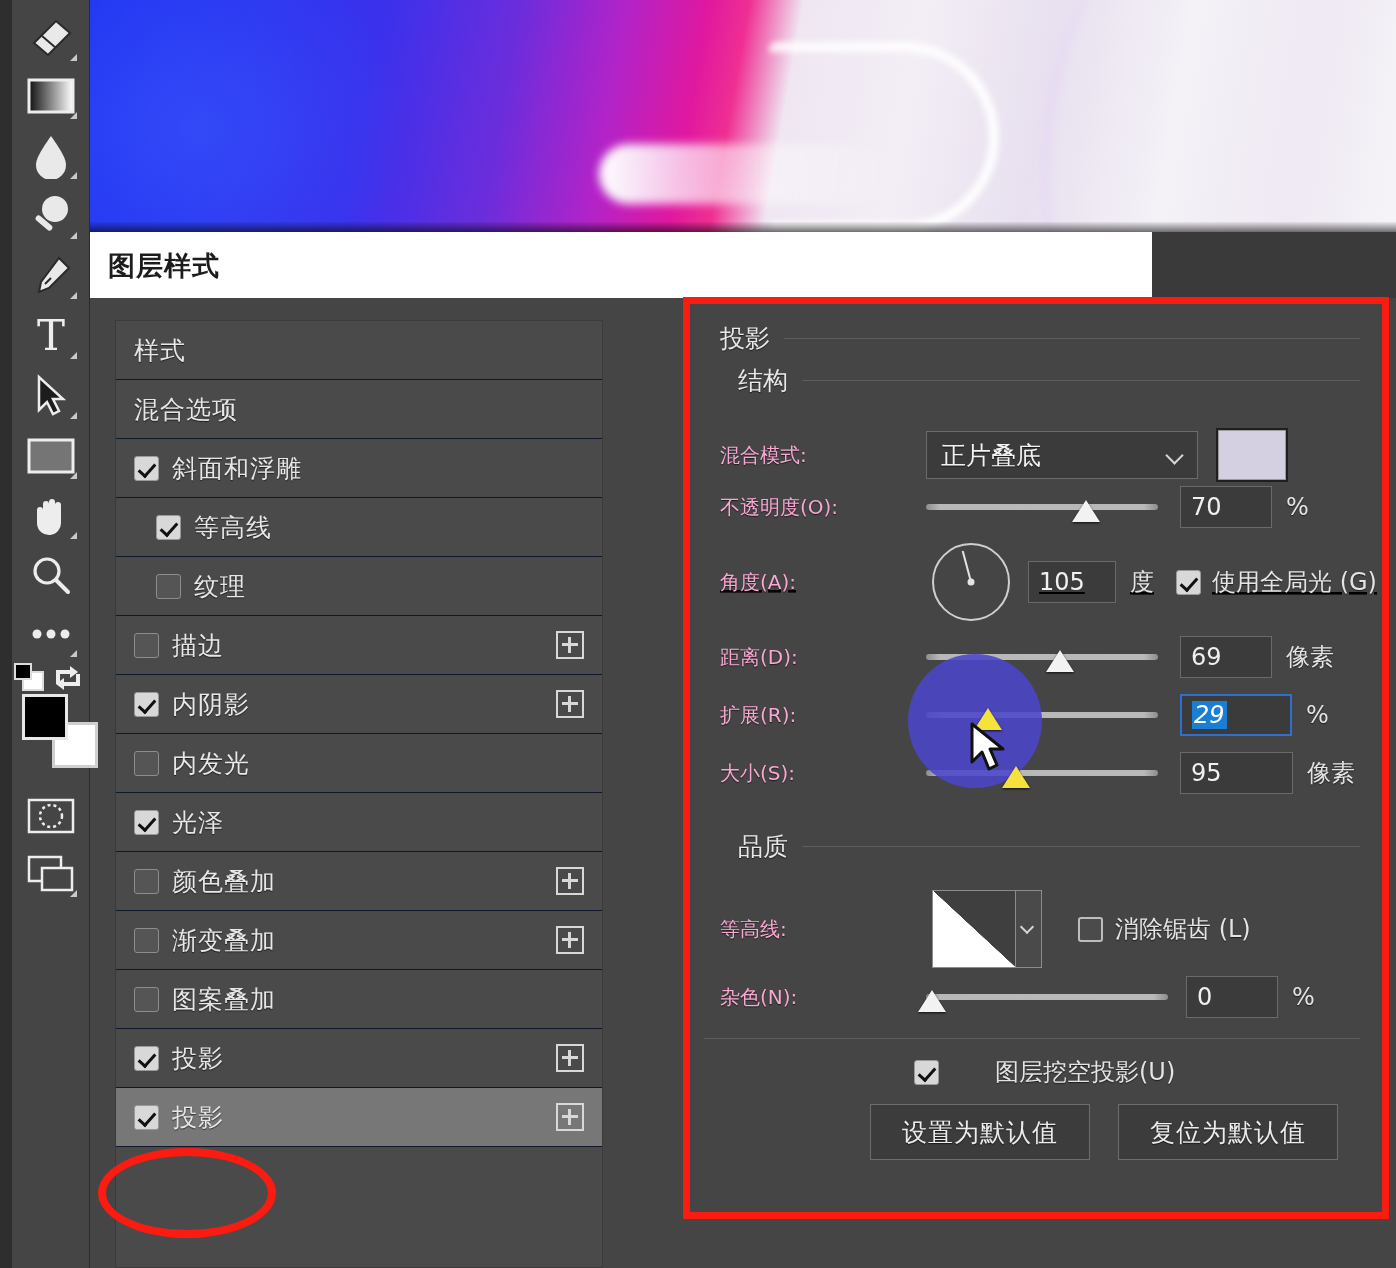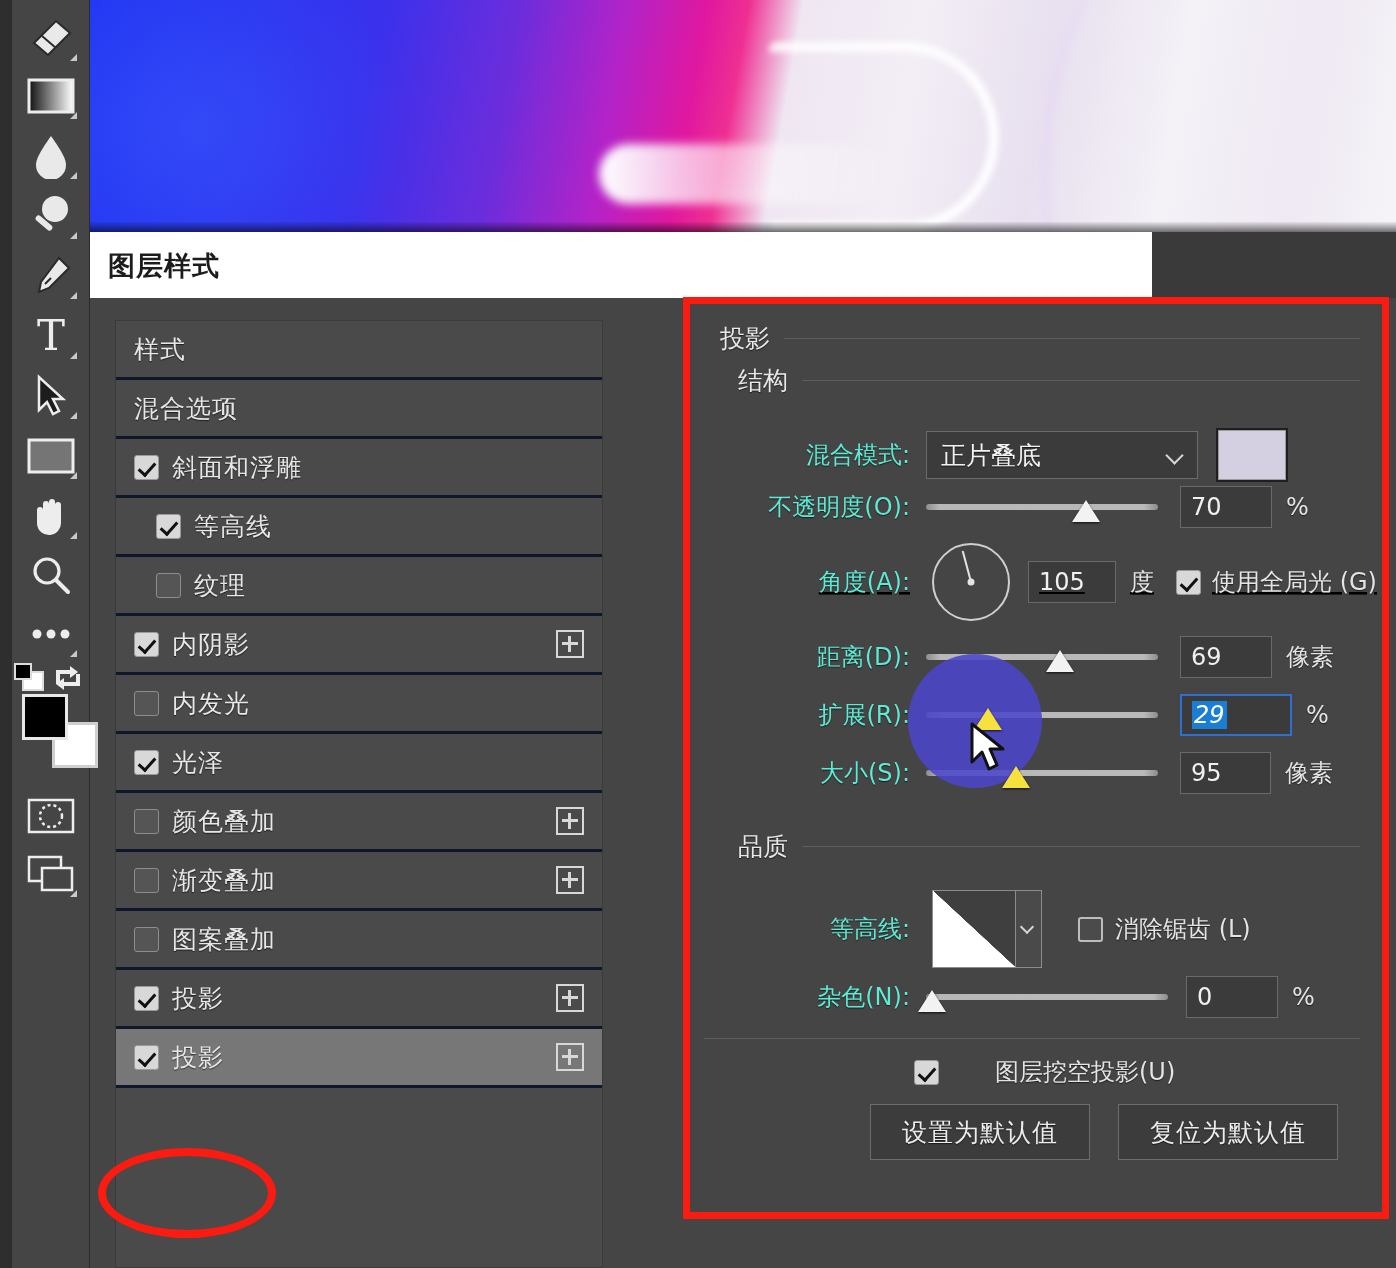--- a/index.html
+++ b/index.html
@@ -97,21 +97,21 @@
 
   
   .list-panel {
     position: absolute; left: 25px; top: 22px; width: 488px; height: 948px;
     background: #4a4a4a;
     border: 1px solid #3b3b3b;
   }
   .list-inner { position:absolute; left:0; top:0; right:0; }
   .list-row {
     position: relative; height: 59px;
-    border-bottom: 3px solid #0f172a;
+    border-bottom: 1px solid #0f172a;
     display: flex; align-items: center;
     padding-left: 18px;
     cursor: pointer;
   }
   .list-row.selected { background: #777777; }
   .list-row .lbl {
     font-size: 25px; color: #e7e7e7; letter-spacing: 1px;
     text-shadow: 0 1px 1px rgba(0,0,0,.6);
   }
   .list-row.header .lbl { color: #e7e7e7; }
@@ -151,21 +151,21 @@
     position: absolute; display: flex; align-items: center; width: 100%;
   }
   .sec-title {
     font-size: 25px; color: #e8e8e8; white-space: nowrap;
     text-shadow: 0 1px 1px rgba(0,0,0,.6);
   }
   .sec-rule { flex: 1; height: 1px; background: #5d5d5d; margin-left: 14px; }
 
   .row { position: absolute; display: flex; align-items: center; }
   .fld-label {
-    font-size: 24px; color: #5eead4; text-align: right;
+    font-size: 20px; color: #f9a8d4; 
     text-shadow: 0 1px 1px rgba(0,0,0,.6); white-space: nowrap;
   }
   .num-box {
     background: #3b3b3b; border: 1px solid #6a6a6a;
     color: #f0f0f0; font-size: 24px;
     display:flex; align-items:center; padding-left: 10px;
     height: 42px;
   }
   .num-box.sel { border: 2px solid #2f6fd0; }
   .num-box.sel .selnum {
@@ -439,20 +439,25 @@
           </div>
           <div class="list-row indent">
             <span class="cbx on"></span>
             <span class="lbl">等高线</span>
           </div>
           <div class="list-row indent">
             <span class="cbx off"></span>
             <span class="lbl">纹理</span>
           </div>
           <div class="list-row">
+            <span class="cbx off"></span>
+            <span class="lbl">描边</span>
+            <span class="plus-btn"></span>
+          </div>
+          <div class="list-row">
             <span class="cbx on"></span>
             <span class="lbl">内阴影</span>
             <span class="plus-btn"></span>
           </div>
           <div class="list-row">
             <span class="cbx off"></span>
             <span class="lbl">内发光</span>
           </div>
           <div class="list-row">
             <span class="cbx on"></span>
@@ -555,21 +560,21 @@
         </div>
         <span class="unit" style="margin-left:14px;">%</span>
       </div>
 
       <div class="row" style="left:30px; top:454px;">
         <span class="fld-label" style="width:190px;">大小(S):</span>
         <div style="width:232px; margin-left:16px; position:relative;">
           <div class="slider-track"></div>
           <div class="sld-handle yellow" style="left:76px; z-index:40;"></div>
         </div>
-        <div class="num-box" style="width:91px; margin-left:22px;">
+        <div class="num-box" style="width:113px; margin-left:22px;">
           <span>95</span>
         </div>
         <span class="unit" style="margin-left:14px;">像素</span>
       </div>
 
       <div class="sec-title-row" style="left:48px; top:532px; width:622px;">
         <span class="sec-title">品质</span>
         <span class="sec-rule"></span>
       </div>
 

